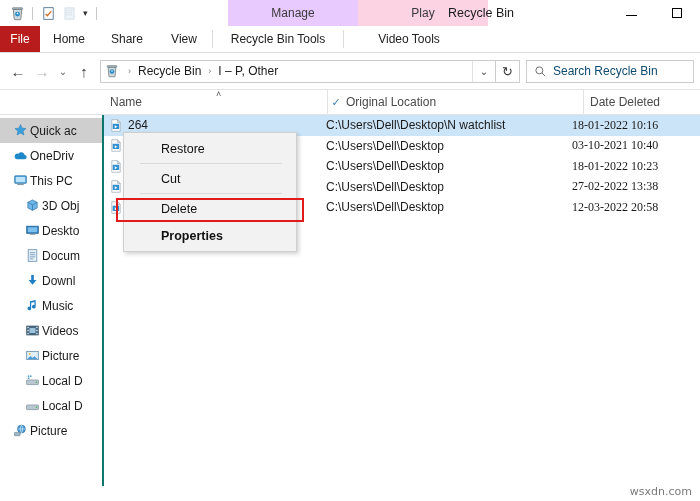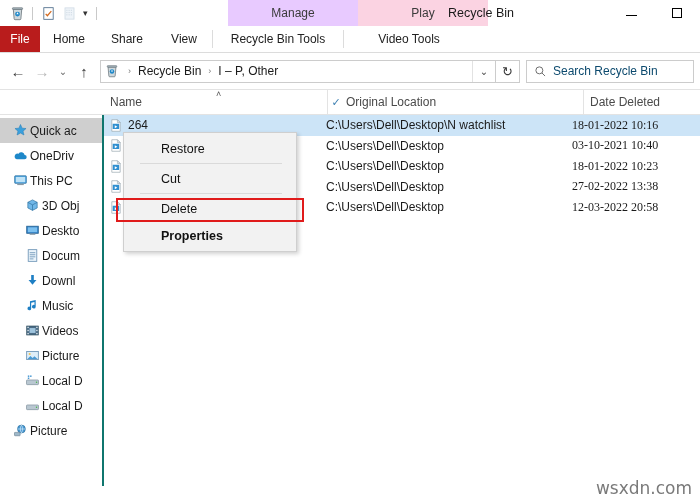--- a/index.html
+++ b/index.html
@@ -411,21 +411,21 @@
     box-sizing: border-box;
     z-index: 60;
     pointer-events: none;
   }
 
   
   .watermark {
     position: absolute;
     right: 8px;
     bottom: 3px;
-    font-size: 17px;
+    font-size: 11px;
     color: #7a7a7a;
     font-family: "DejaVu Sans", sans-serif;
   }
 </style>
 </head>
 <body>
 
 <div class="titlebar">
 
   <div class="qat">

